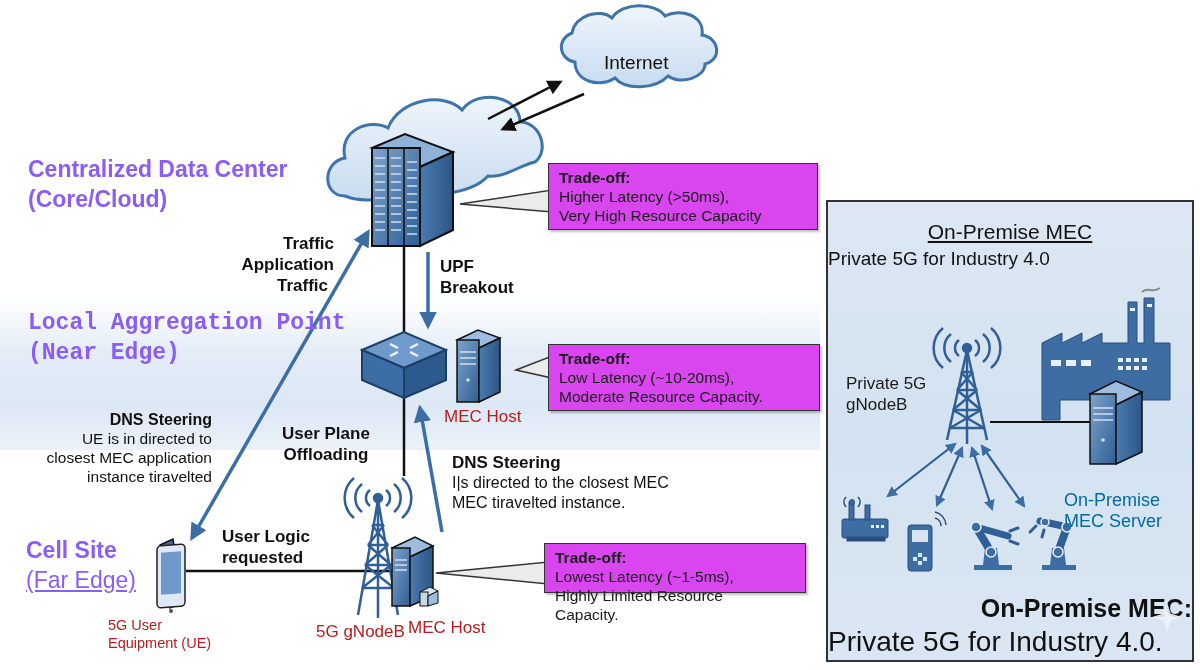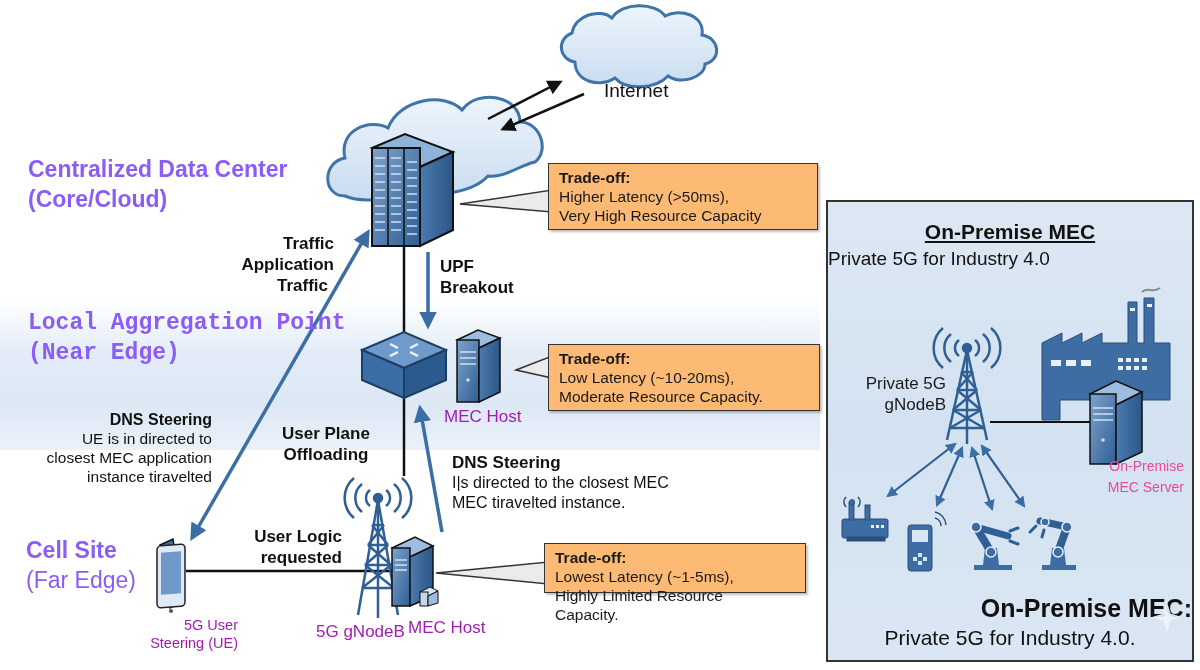--- a/index.html
+++ b/index.html
@@ -1,32 +1,32 @@
 <!DOCTYPE html>
 <html><head>
 <meta charset="utf-8">
 <style>
   html, body { margin:0; padding:0; }
   body { width:1200px; height:670px; position:relative; overflow:hidden; background:#ffffff; font-family:"Liberation Sans", sans-serif; color:#111; }
   .band { position:absolute; left:0; top:300px; width:820px; height:150px; background:linear-gradient(180deg, rgba(255,255,255,0) 0%, #e3ecf7 35%, #dde8f5 70%, rgba(221,232,245,0.6) 100%); }
   svg.main { position:absolute; left:0; top:0; width:1200px; height:670px; }
   .t { position:absolute; white-space:nowrap; }
   .tier { font-weight:bold; font-size:23px; line-height:30px; color:#8b5cf6; }
-  .tier .sub { font-weight:normal; }
+  .tier .sub { font-weight:normal;text-decoration:underline; }
   .lbl-b { font-weight:bold; font-size:17px; line-height:21px; }
-  .lbl { font-size:16px; line-height:20px; color:#a21caf; }
-  .callout { position:absolute; background:#fdba74; border:1.5px solid #333; padding:4px 10px 4px 10px; font-size:15.5px; line-height:19px; color:#1a1a1a; box-shadow:2px 2px 2px rgba(0,0,0,0.25); }
+  .lbl { font-size:16px; line-height:20px; color:#b91c1c; }
+  .callout { position:absolute; background:#d946ef; border:1.5px solid #333; padding:4px 10px 4px 10px; font-size:15.5px; line-height:19px; color:#1a1a1a; box-shadow:2px 2px 2px rgba(0,0,0,0.25); }
   .callout .h { font-weight:bold; }
   .panel { position:absolute; left:826px; top:200px; width:368px; height:462px; border:2px solid #333; background:linear-gradient(180deg, #dce7f3 0%, #d3e2f1 50%, #dae6f3 100%); box-sizing:border-box; }
-  .pt1 { position:absolute; left:0; width:100%; text-align:center; top:18px; font-weight:bold; font-size:21px; text-decoration:underline; }
+  .pt1 { position:absolute; left:0; width:100%; text-align:center; top:18px; font-weight:normal; font-size:21px; text-decoration:underline; }
   .pt2 { position:absolute; left:0; width:100%; text-align:left; top:46px; font-size:19px; }
   .pb1 { position:absolute; left:0; width:100%; text-align:right; top:392px; font-weight:bold; font-size:25px; }
-  .pb2 { position:absolute; left:0; width:100%; text-align:center; top:424px; font-size:21px; }
+  .pb2 { position:absolute; left:0; width:100%; top:424px; font-size:28px; }
   .right { text-align:right; }
-  .center { text-align:right; }
+  .center { text-align:left; }
 </style>
 </head>
 <body>
 
 <div class="band"></div>
 
 <svg class="main" viewBox="0 0 1200 670">
   <defs>
     <marker id="ab" viewBox="0 0 10 10" refX="8" refY="5" markerWidth="5" markerHeight="5" orient="auto-start-reverse">
       <path d="M0,0 L10,5 L0,10 z" fill="#3a6ea5"></path>
@@ -304,21 +304,21 @@
 </div>
 <div class="t tier" style="left:28px; top:308px;font-family:Liberation Mono, monospace;">
   <div>Local Aggregation Point</div>
   <div>(Near Edge)</div>
 </div>
 <div class="t tier" style="left:26px; top:535px;">
   <div>Cell Site</div>
   <div class="sub">(Far Edge)</div>
 </div>
 
-<div class="t" style="left:604px; top:52px; font-size:19px;margin-top:28px;">Internet</div>
+<div class="t" style="left:604px; top:52px; font-size:19px;">Internet</div>
 
 <div class="t lbl-b right" style="left:200px; top:233px; width:134px;">
   <div>Traffic</div>
   <div>Application</div>
   <div style="padding-right:6px;">Traffic</div>
 </div>
 
 <div class="t lbl-b" style="left:440px; top:256px;">
   <div>UPF</div>
   <div>Breakout</div>
@@ -361,40 +361,40 @@
   <div>MEC tiravelted instance.</div>
 </div>
 
 <div class="t lbl-b center" style="left:222px; top:526px; width:120px;">
   <div>User Logic</div>
   <div>requested</div>
 </div>
 
 <div class="t lbl center" style="left:108px; top:616px; width:130px; font-size:14.5px; line-height:18px;">
   <div>5G User</div>
-  <div>Steering (UE)</div>
+  <div>Equipment (UE)</div>
 </div>
 
 <div class="t lbl" style="left:316px; top:622px; font-size:17px;">5G gNodeB</div>
 
 <div class="t lbl" style="left:408px; top:618px; font-size:17px;">MEC Host</div>
 
 <div class="panel">
   <div class="pt1">On-Premise MEC</div>
   <div class="pt2">Private 5G for Industry 4.0</div>
   <div class="pb1">On-Premise MEC:</div>
   <div class="pb2">Private 5G for Industry 4.0.</div>
   <div style="position:absolute; right:10px; bottom:28px; width:30px; height:30px; background:#eef4fb; clip-path:polygon(50% 0,62% 38%,100% 50%,62% 62%,50% 100%,38% 62%,0 50%,38% 38%); opacity:0.9;"></div>
 </div>
 
 <div class="t center" style="left:846px; top:373px; width:100px; font-size:17px; line-height:21px; color:#1a1a1a;">
   <div>Private 5G</div>
   <div>gNodeB</div>
 </div>
-<div class="t center" style="left:1064px; top:456px; width:120px; font-size:14px; line-height:21px; color:#ec4899;">
+<div class="t center" style="left:1064px; top:490px; width:120px; font-size:18px; line-height:21px; color:#0369a1;">
   <div>On-Premise</div>
   <div>MEC Server</div>
 </div>
 
 <style>
   
   svg.main { z-index:2; pointer-events:none; }
   .panel { z-index:1; }
   .t, .callout { z-index:3; }
 </style>

